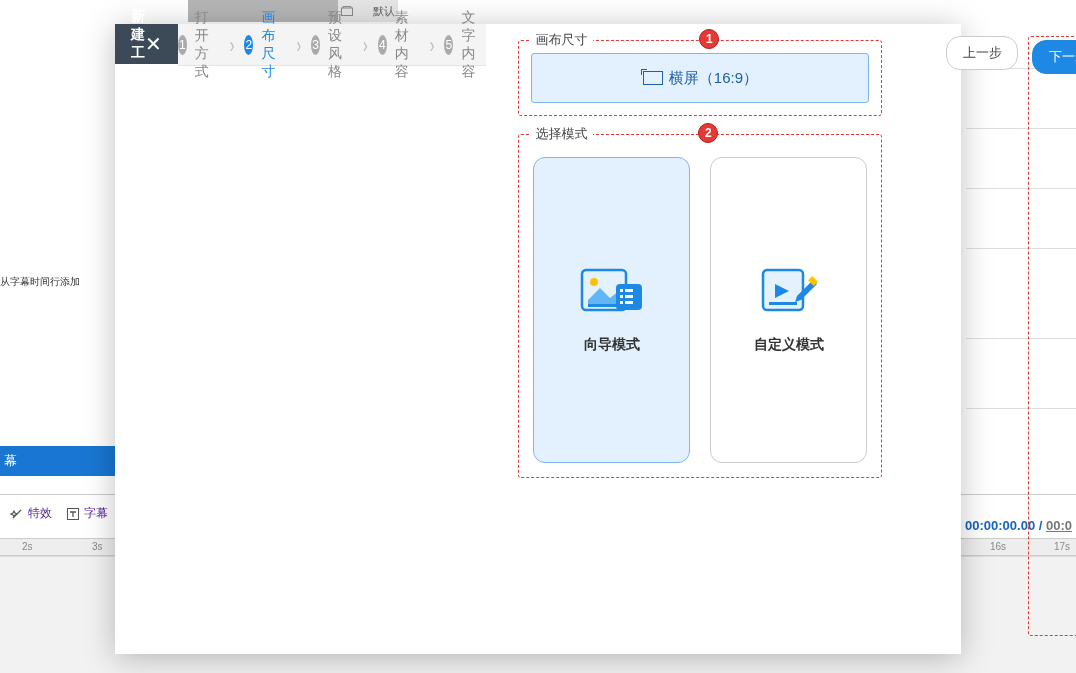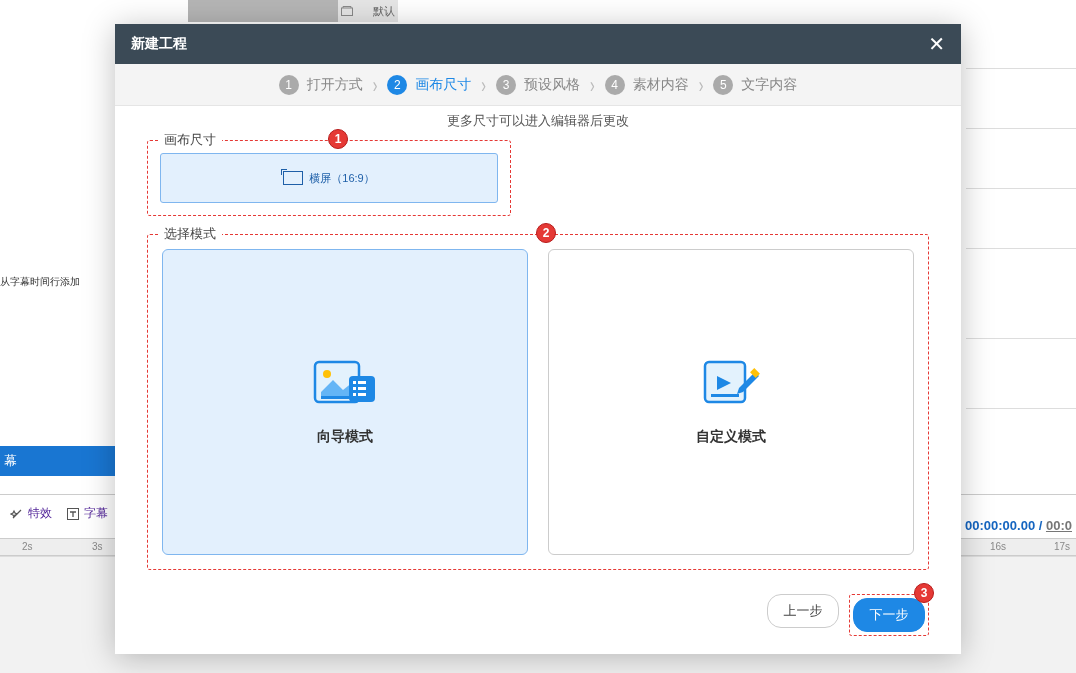--- a/index.html
+++ b/index.html
@@ -18,21 +18,21 @@
 .bg-ruler { position: absolute; top: 538px; left: 0; right: 0; height: 18px; background: #eee; border-top: 1px solid #ccc; border-bottom: 1px solid #ccc; font-size: 10px; color: #888; }
 .bg-ruler .tickrow { position: relative; height: 100%; }
 .bg-ruler .lbl { position: absolute; top: 2px; }
 .bg-lower { position: absolute; top: 556px; left:0; right:0; bottom:0; background: #f2f2f2; border-top: 1px solid #ddd;}
 .bg-divider-top { position:absolute; top:494px; left:0; right:0; height:1px; background:#ccc;}
 .bg-rightlines { position:absolute; right:0; top:28px; width:110px; height:460px; }
 .bg-rightlines div { position:absolute; left:0; right:0; height:1px; background:#ddd; }
 
 
 .overlay { position: absolute; inset: 0; }
-.modal { position: absolute; left: 115px; top: 24px; width: 846px; height: 630px; background: #fff; box-shadow: 0 4px 30px rgba(0,0,0,0.25); display: flex; flex-direction: column; }
+.modal { position: absolute; left: 115px; top: 24px; width: 846px; height: 630px; background: #fff; box-shadow: 0 4px 30px rgba(0,0,0,0.25); display: flex; flex-direction: row; }
 .modal-header { height: 40px; background: #3b4a56; color: #fff; display: flex; align-items: center; justify-content: space-between; padding: 0 16px; font-size: 14px; font-weight: bold; }
 .modal-header .close { cursor: pointer; font-size: 20px; font-weight: normal; }
 
 .stepper { height: 42px; background: #f4f4f4; border-bottom: 1px solid #e5e5e5; display: flex; align-items: center; justify-content: center; gap: 10px; font-size: 14px; }
 .step { display: flex; align-items: center; gap: 8px; color: #888; }
 .step .num { width: 20px; height: 20px; border-radius: 50%; background: #aaa; color: #fff; display: flex; align-items: center; justify-content: center; font-size: 12px; }
 .step.active { color: #1e88e5; }
 .step.active .num { background: #1e88e5; }
 .chev { color: #bbb; font-size: 14px; transform: scaleY(1.6); }
 
@@ -40,31 +40,31 @@
 .hint { text-align: center; font-size: 13px; color: #555; margin-bottom: 4px; }
 
 .fieldset { border: 1px solid #ddd; border-radius: 3px; padding: 12px; position: relative; margin-top: 10px; }
 .fieldset .legend { position: absolute; top: -10px; left: 10px; background: #fff; padding: 0 6px; font-size: 13px; color: #444; }
 
 .callout { position: absolute; width: 20px; height: 20px; border-radius: 50%; background: #e53935; color: #fff; display: flex; align-items: center; justify-content: center; font-size: 12px; font-weight: bold; z-index: 10; border: 1px solid #b71c1c; }
 .dashed-red { border: 1.5px dashed #e53935 !important; }
 
 .fs1 { width: 364px; }
 .size-opts { display: flex; gap: 10px; }
-.size-btn { flex: 1; height: 50px; border: 1px solid #ccc; border-radius: 3px; background: #fff; display: flex; align-items: center; justify-content: center; gap: 6px; font-size: 11px; color: #444; cursor: pointer; }
+.size-btn { flex: 1; height: 50px; border: 1px solid #ccc; border-radius: 3px; background: #fff; display: flex; align-items: center; justify-content: center; gap: 6px; font-size: 15px; color: #444; cursor: pointer; }
 .size-btn.selected { background: #e3f0fd; border-color: #7fb6ef; color: #1e5fa8; }
 .size-btn .ico { width: 20px; height: 14px; border: 1.5px solid currentColor; position: relative; }
 .size-btn .ico.portrait { width: 12px; height: 18px; }
 .size-btn .ico .corner { position:absolute; width:6px; height:6px; border-left:1.5px solid currentColor; border-top:1.5px solid currentColor; }
 .size-btn .ico.landscape .corner { top:-3px; left:-3px; }
 .size-btn .ico.portrait .corner { top:-3px; right:-3px; border-left:none; border-right:1.5px solid currentColor;}
 
 .fs2 { margin-top: 18px; padding: 14px; }
 .mode-opts { display: flex; gap: 20px; }
-.mode-card { flex: 1; height: 306px; border: 1px solid #ccc; border-radius: 6px; display: flex; flex-direction: column; align-items: center; justify-content: center; gap: 18px; cursor: pointer; font-size: 14px; font-weight: bold; color: #333; }
+.mode-card { flex: 1; height: 306px; border: 1px solid #ccc; border-radius: 12px; display: flex; flex-direction: column; align-items: center; justify-content: center; gap: 18px; cursor: pointer; font-size: 14px; font-weight: bold; color: #333; margin-top: 8px; }
 .mode-card.selected { background: #e3f0fd; border-color: #7fb6ef; }
 .mode-card .big-ico { width: 64px; height: 52px; position: relative; }
 
 .footer { padding: 12px 32px 18px; display: flex; justify-content: flex-end; gap: 10px; position: relative; }
 .btn { min-width: 72px; height: 34px; border-radius: 14px; font-size: 13px; cursor: pointer; border: 1px solid #ccc; background: #fff; color: #444; }
 .btn.primary { background: #1e88e5; border-color: #1e88e5; color: #fff; }
 .dashed-wrap { border: 1.5px dashed #e53935; padding: 3px; border-radius: 3px; position: relative; }
 </style>
 </head>
 <body>
@@ -146,21 +146,20 @@
           <span>素材内容</span>
         </div>
       <span class="chev">›</span>
       <div class="step">
           <span class="num">5</span>
           <span>文字内容</span>
         </div>
     </div>
 
     <div class="modal-body">
-      <div class="hint">更多尺寸可以进入编辑器后更改</div>
 
       <div class="fieldset fs1 dashed-red">
         <div class="callout" style="top:-12px; left:180px;">1</div>
         <span class="legend">画布尺寸</span>
         <div class="size-opts">
           <div class="size-btn selected">
             <span class="ico landscape">
                 <span class="corner"></span>
               </span>
             <span>横屏（16:9）</span>

